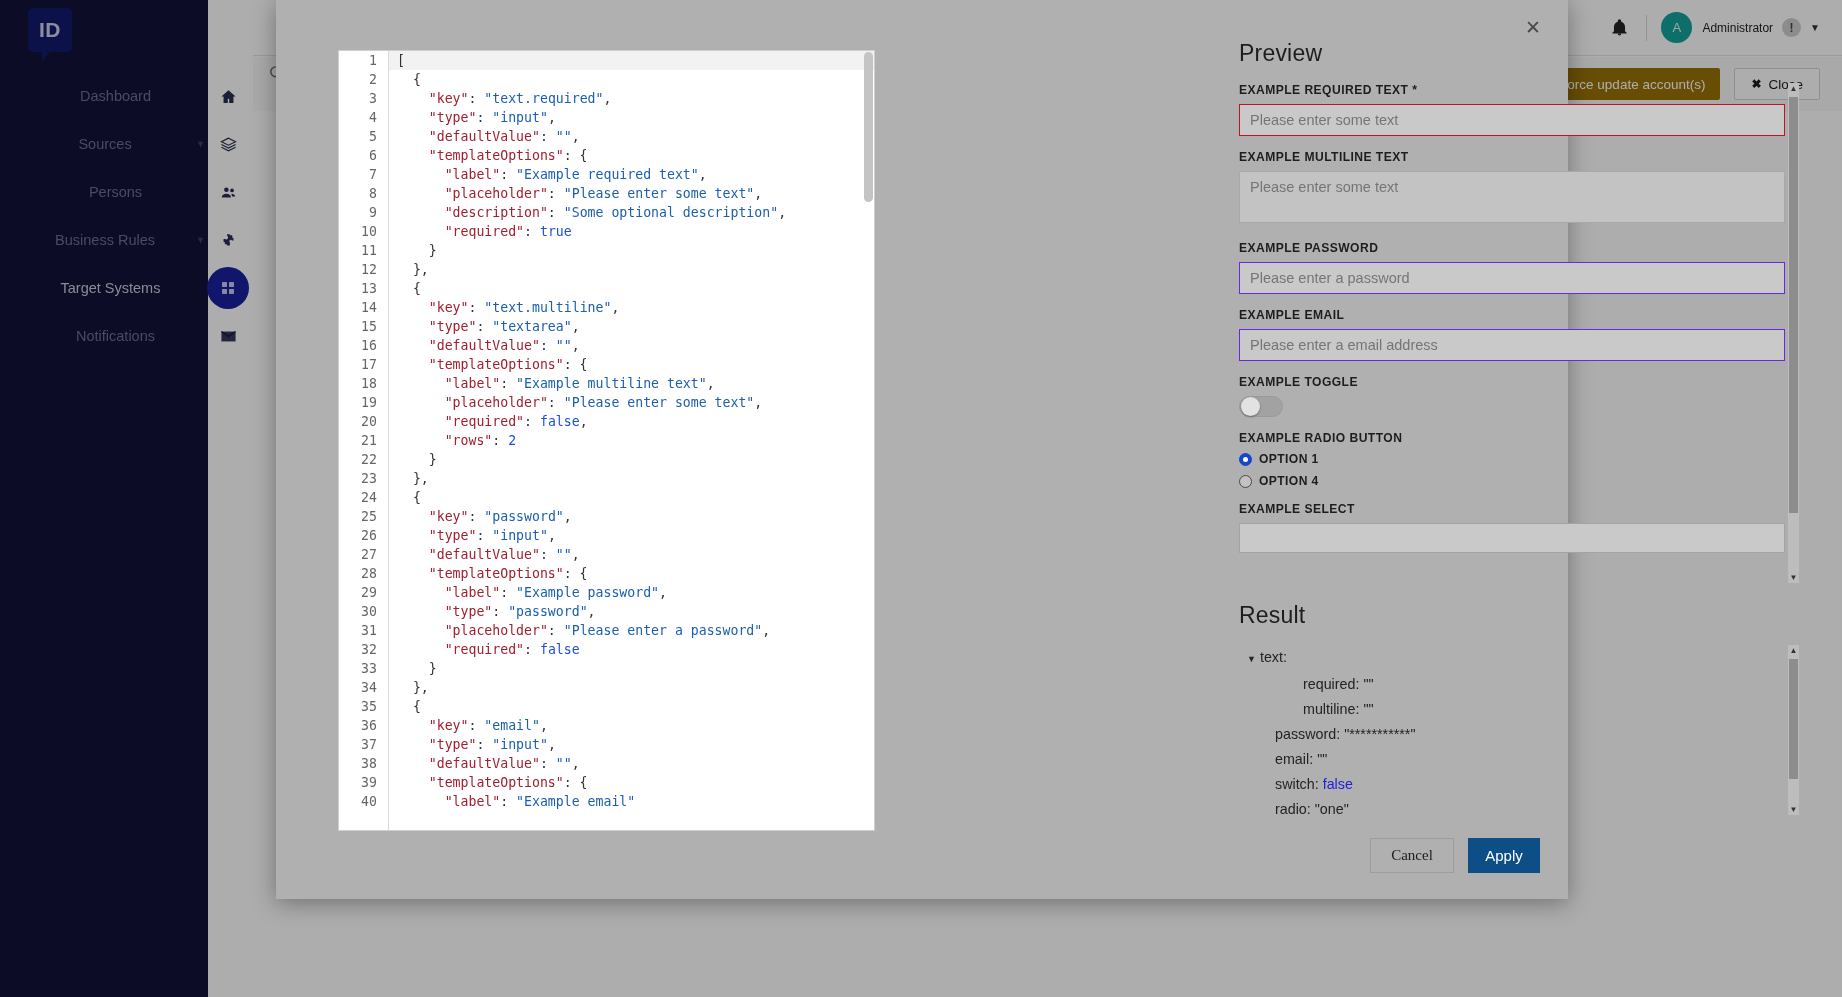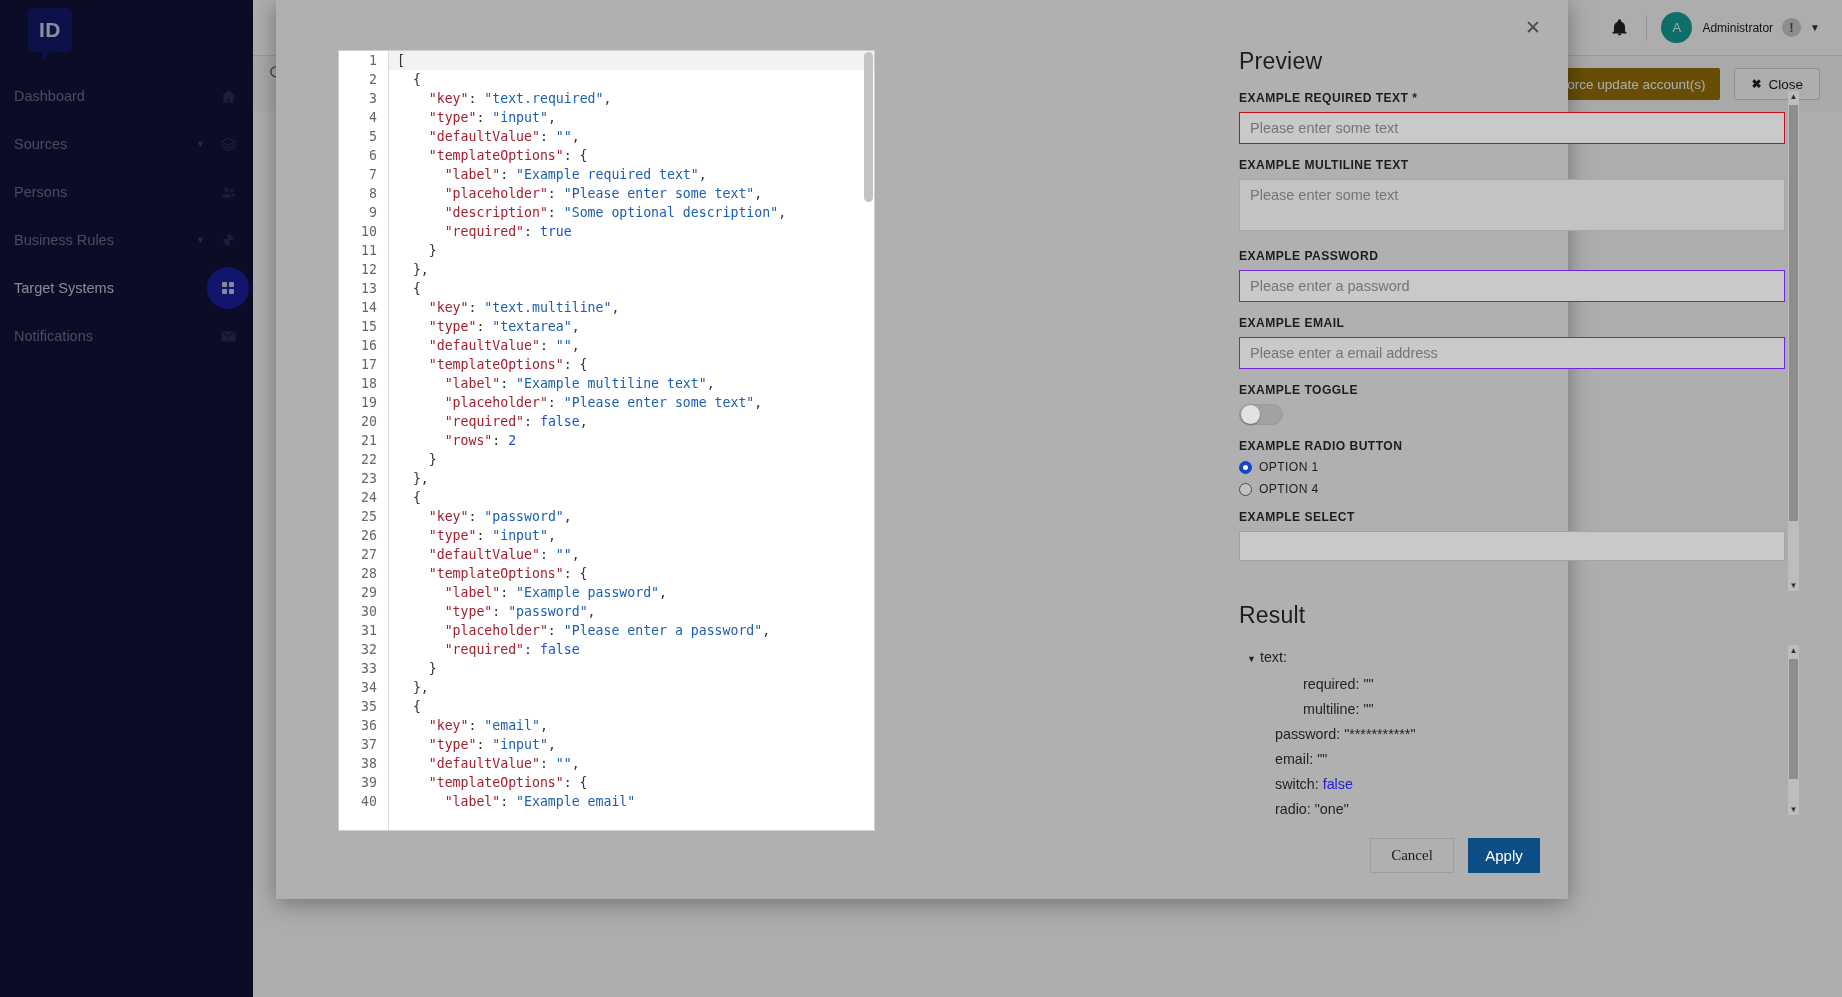--- a/index.html
+++ b/index.html
@@ -7,22 +7,23 @@
     width: 1842px; height: 997px;
     overflow: hidden;
     font-family: "Liberation Sans", sans-serif;
     background: #ffffff;
   }
   #app { position: relative; width: 1842px; height: 997px; }
 
   
   .sidebar {
     position: absolute; left: 0; top: 0;
-    width: 253px; height: 997px;
+    width: 208px; height: 997px;
     background: #12133a;
+    text-align: center;
   }
   .sidebar-logo {
     position: absolute; left: 28px; top: 8px;
     width: 44px; height: 44px;
     background: #141a6e;
     border-radius: 5px;
     color: #cfd2e8;
     font-size: 21px; font-weight: bold;
     display: flex; align-items: center; justify-content: center;
     letter-spacing: .5px;
@@ -181,21 +182,21 @@
   .tok-punct { color: #333; }
   .editor-vscroll {
     position: absolute; right: 1px; top: 1px;
     width: 9px; height: 150px;
     background: #c4c4c4; border-radius: 5px;
   }
 
   
   .preview {
     position: absolute;
-    left: 963px; top: 48px;
+    left: 963px; top: 40px;
     width: 560px;
   }
   .pane-title {
     font-size: 23px; font-weight: 300;
     color: #1d1d1d; letter-spacing: .2px;
     margin-bottom: 16px;
   }
   .form-scroll {
     position: relative;
     height: 500px;
@@ -247,21 +248,21 @@
     width: 13px; height: 13px; border-radius: 50%;
     border: 1px solid #4a4a4a; background: #c2c2c2;
     margin-right: 7px; position: relative;
   }
   .radio.checked { border-color: #1546c8; background: #1546c8; }
   .radio.checked::after {
     content: ""; position: absolute;
     left: 3px; top: 3px; width: 5px; height: 5px;
     border-radius: 50%; background: #ffffff;
   }
-  .radio-label { font-size: 12.1px; font-weight: normal; letter-spacing: .4px; color: #1d1d1d; }
+  .radio-label { font-size: 12.1px; font-weight: bold; letter-spacing: .4px; color: #1d1d1d; }
   .f-select {
     width: 100%; height: 30px;
     background: #c9c9c9;
     border: 1px solid #a3a3a3;
   }
   .scrollbar {
     position: absolute; right: 0; top: 0;
     width: 11px; height: 100%;
     background: #bdbdbd;
   }

